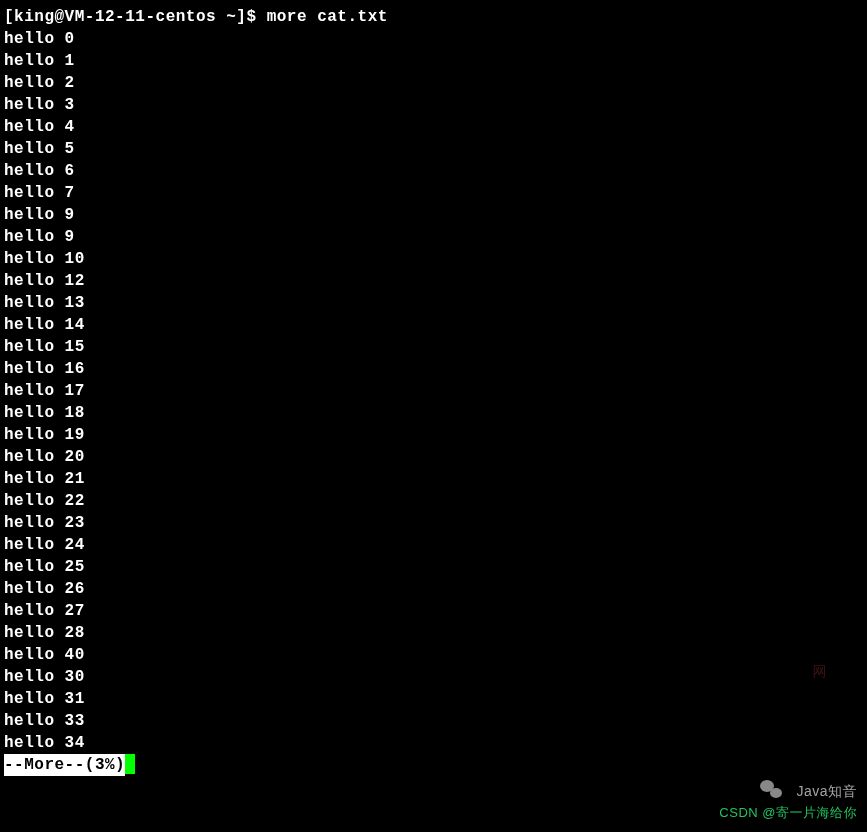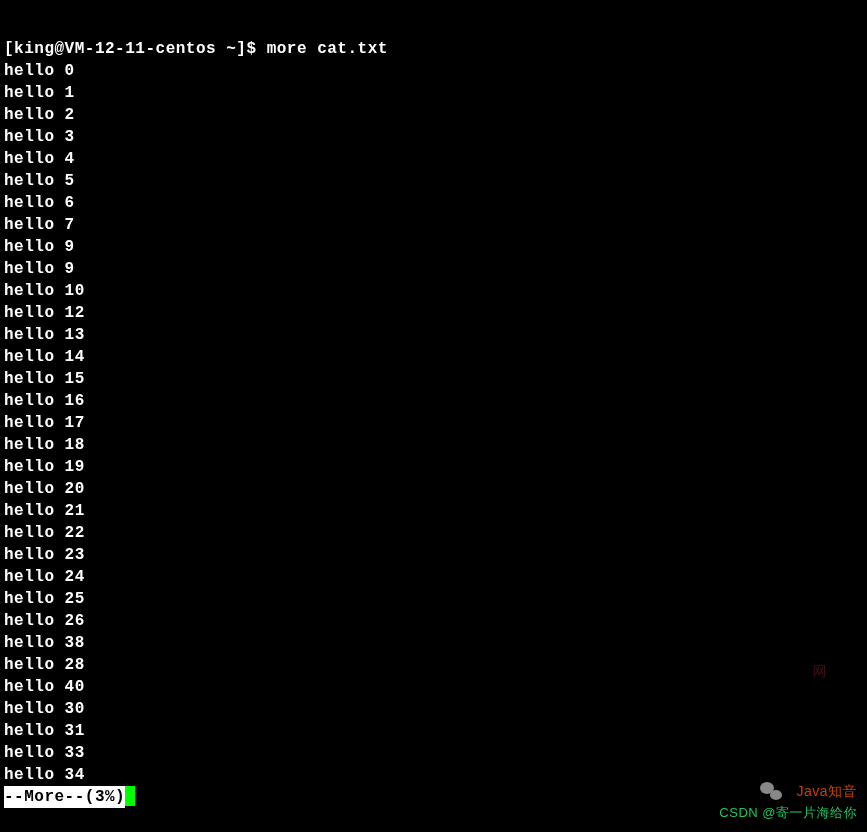--- a/index.html
+++ b/index.html
@@ -14,21 +14,20 @@
       font-size: 16px;
       line-height: 22px;
       width: 867px;
       height: 832px;
       position: relative;
       font-weight: bold;
       letter-spacing: 0.5px;
     }
     .terminal {
       padding: 6px 4px;
-      margin-top: 32px;
     }
     .prompt-line {
       white-space: pre;
     }
     .output-line {
       white-space: pre;
     }
     .more-line {
       display: inline-flex;
       align-items: flex-start;
@@ -41,26 +40,25 @@
       background: #00ff00;
       display: inline-block;
       width: 10px;
       height: 20px;
       vertical-align: middle;
     }
     .watermark-right {
       position: absolute;
       right: 10px;
       bottom: 30px;
-      color: #c2410c;
+      color: #a3a3a3;
       font-family: Arial, sans-serif;
       font-size: 14px;
       font-weight: normal;
       display: flex;
-      align-items: center;
       gap: 14px;
     }
     .watermark-bottom {
       position: absolute;
       right: 10px;
       bottom: 8px;
       color: #22c55e;
       font-family: Arial, sans-serif;
       font-size: 13px;
       font-weight: normal;
@@ -126,21 +124,21 @@
       <div class="output-line">hello 17</div>
       <div class="output-line">hello 18</div>
       <div class="output-line">hello 19</div>
       <div class="output-line">hello 20</div>
       <div class="output-line">hello 21</div>
       <div class="output-line">hello 22</div>
       <div class="output-line">hello 23</div>
       <div class="output-line">hello 24</div>
       <div class="output-line">hello 25</div>
       <div class="output-line">hello 26</div>
-      <div class="output-line">hello 38</div>
+      <div class="output-line">hello 27</div>
       <div class="output-line">hello 28</div>
       <div class="output-line">hello 40</div>
       <div class="output-line">hello 30</div>
       <div class="output-line">hello 31</div>
       <div class="output-line">hello 33</div>
       <div class="output-line">hello 34</div>
     </div>
   <div class="more-line">
     <span class="more-text">--More--(3%)</span>
       <span class="cursor"></span>

